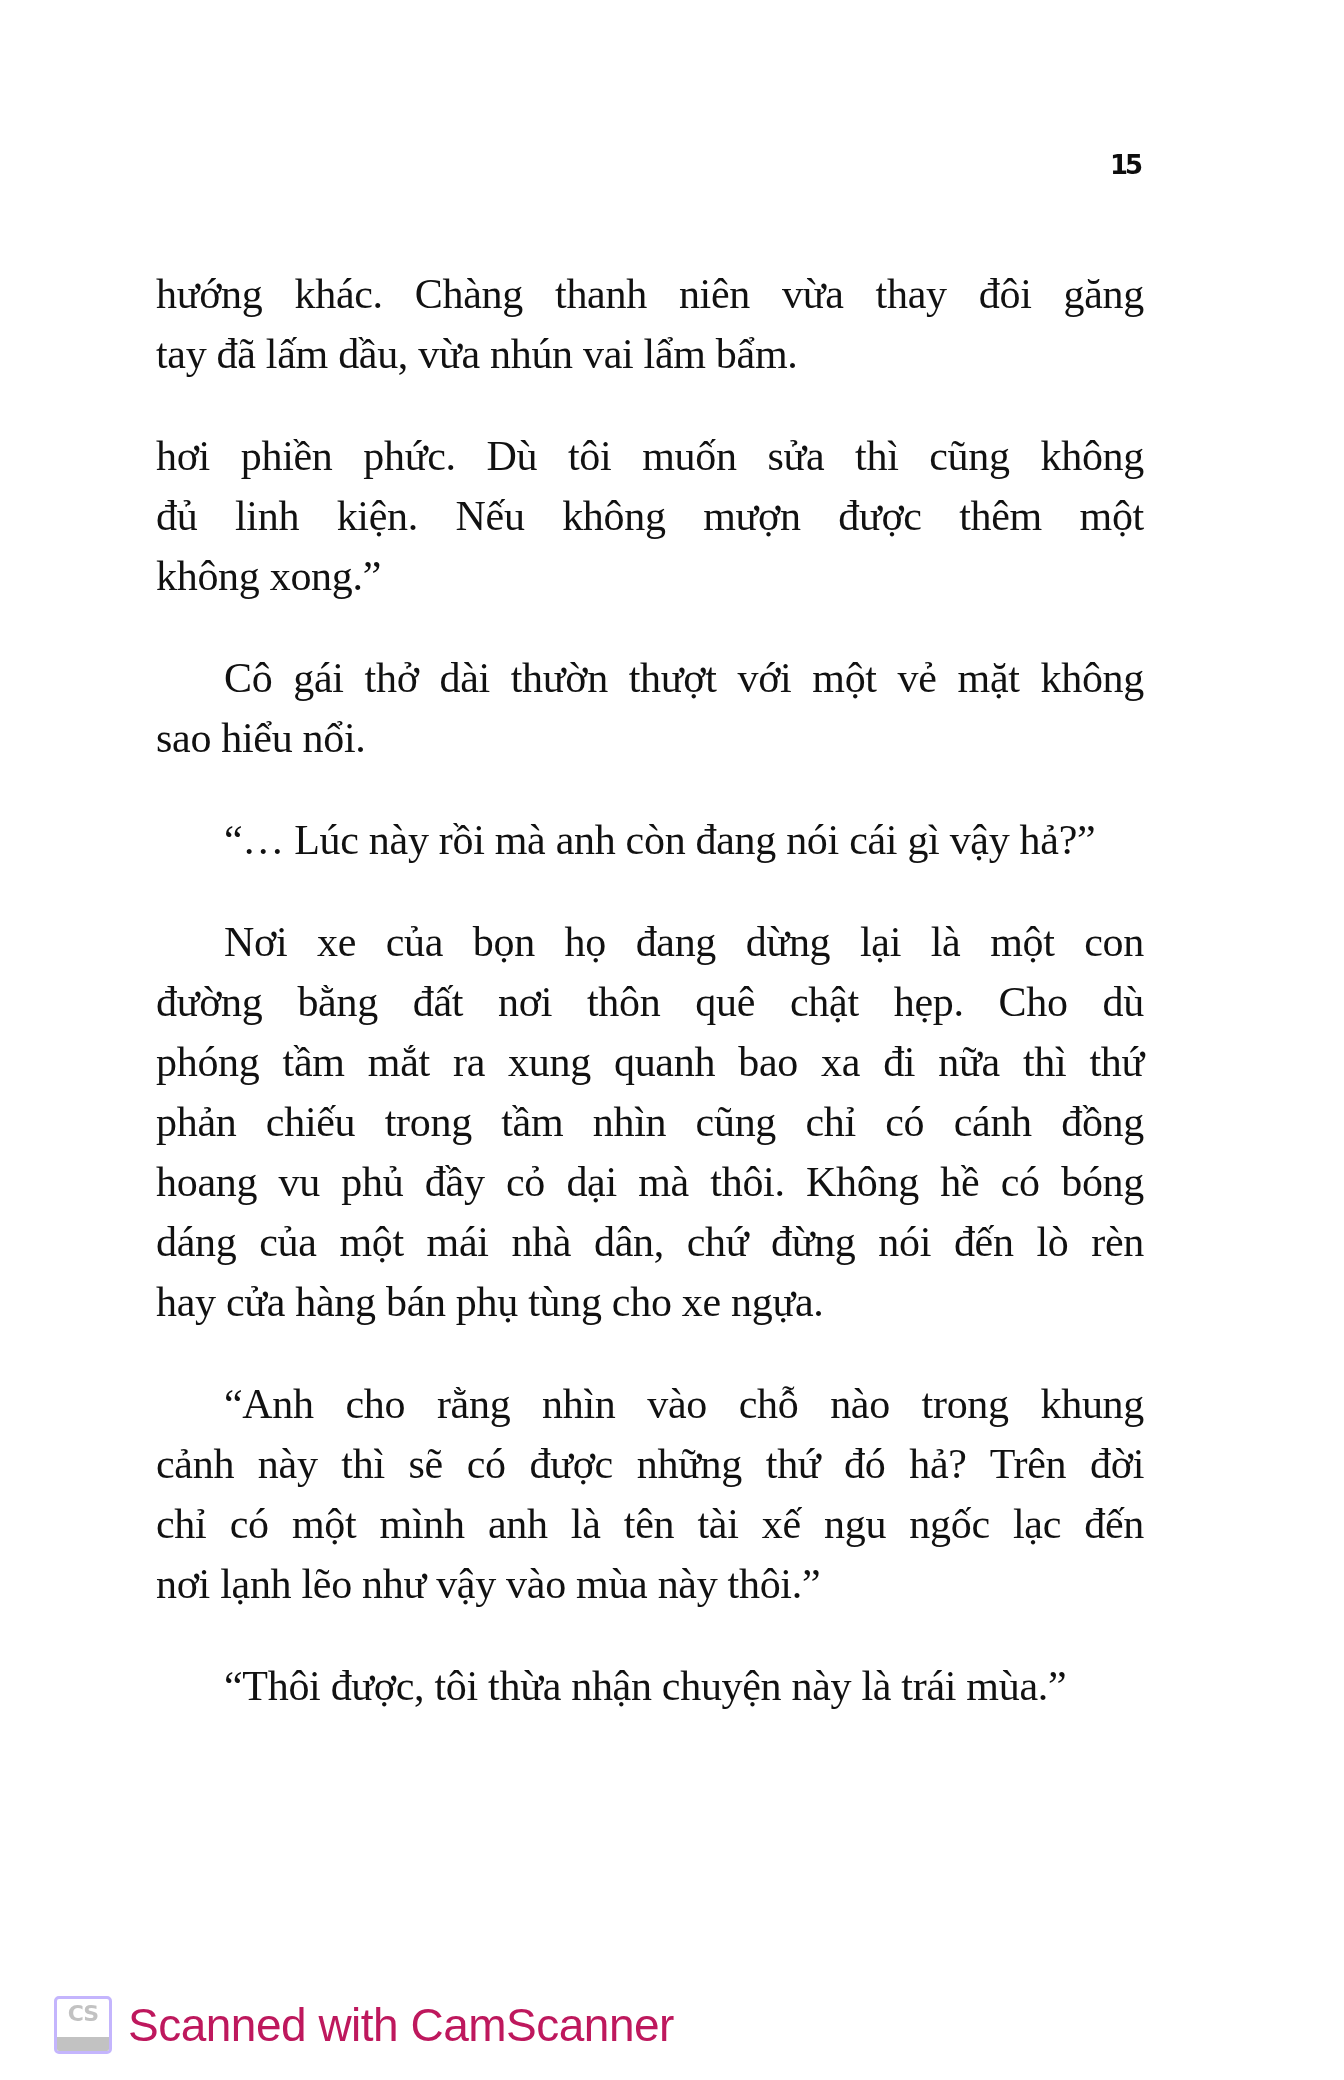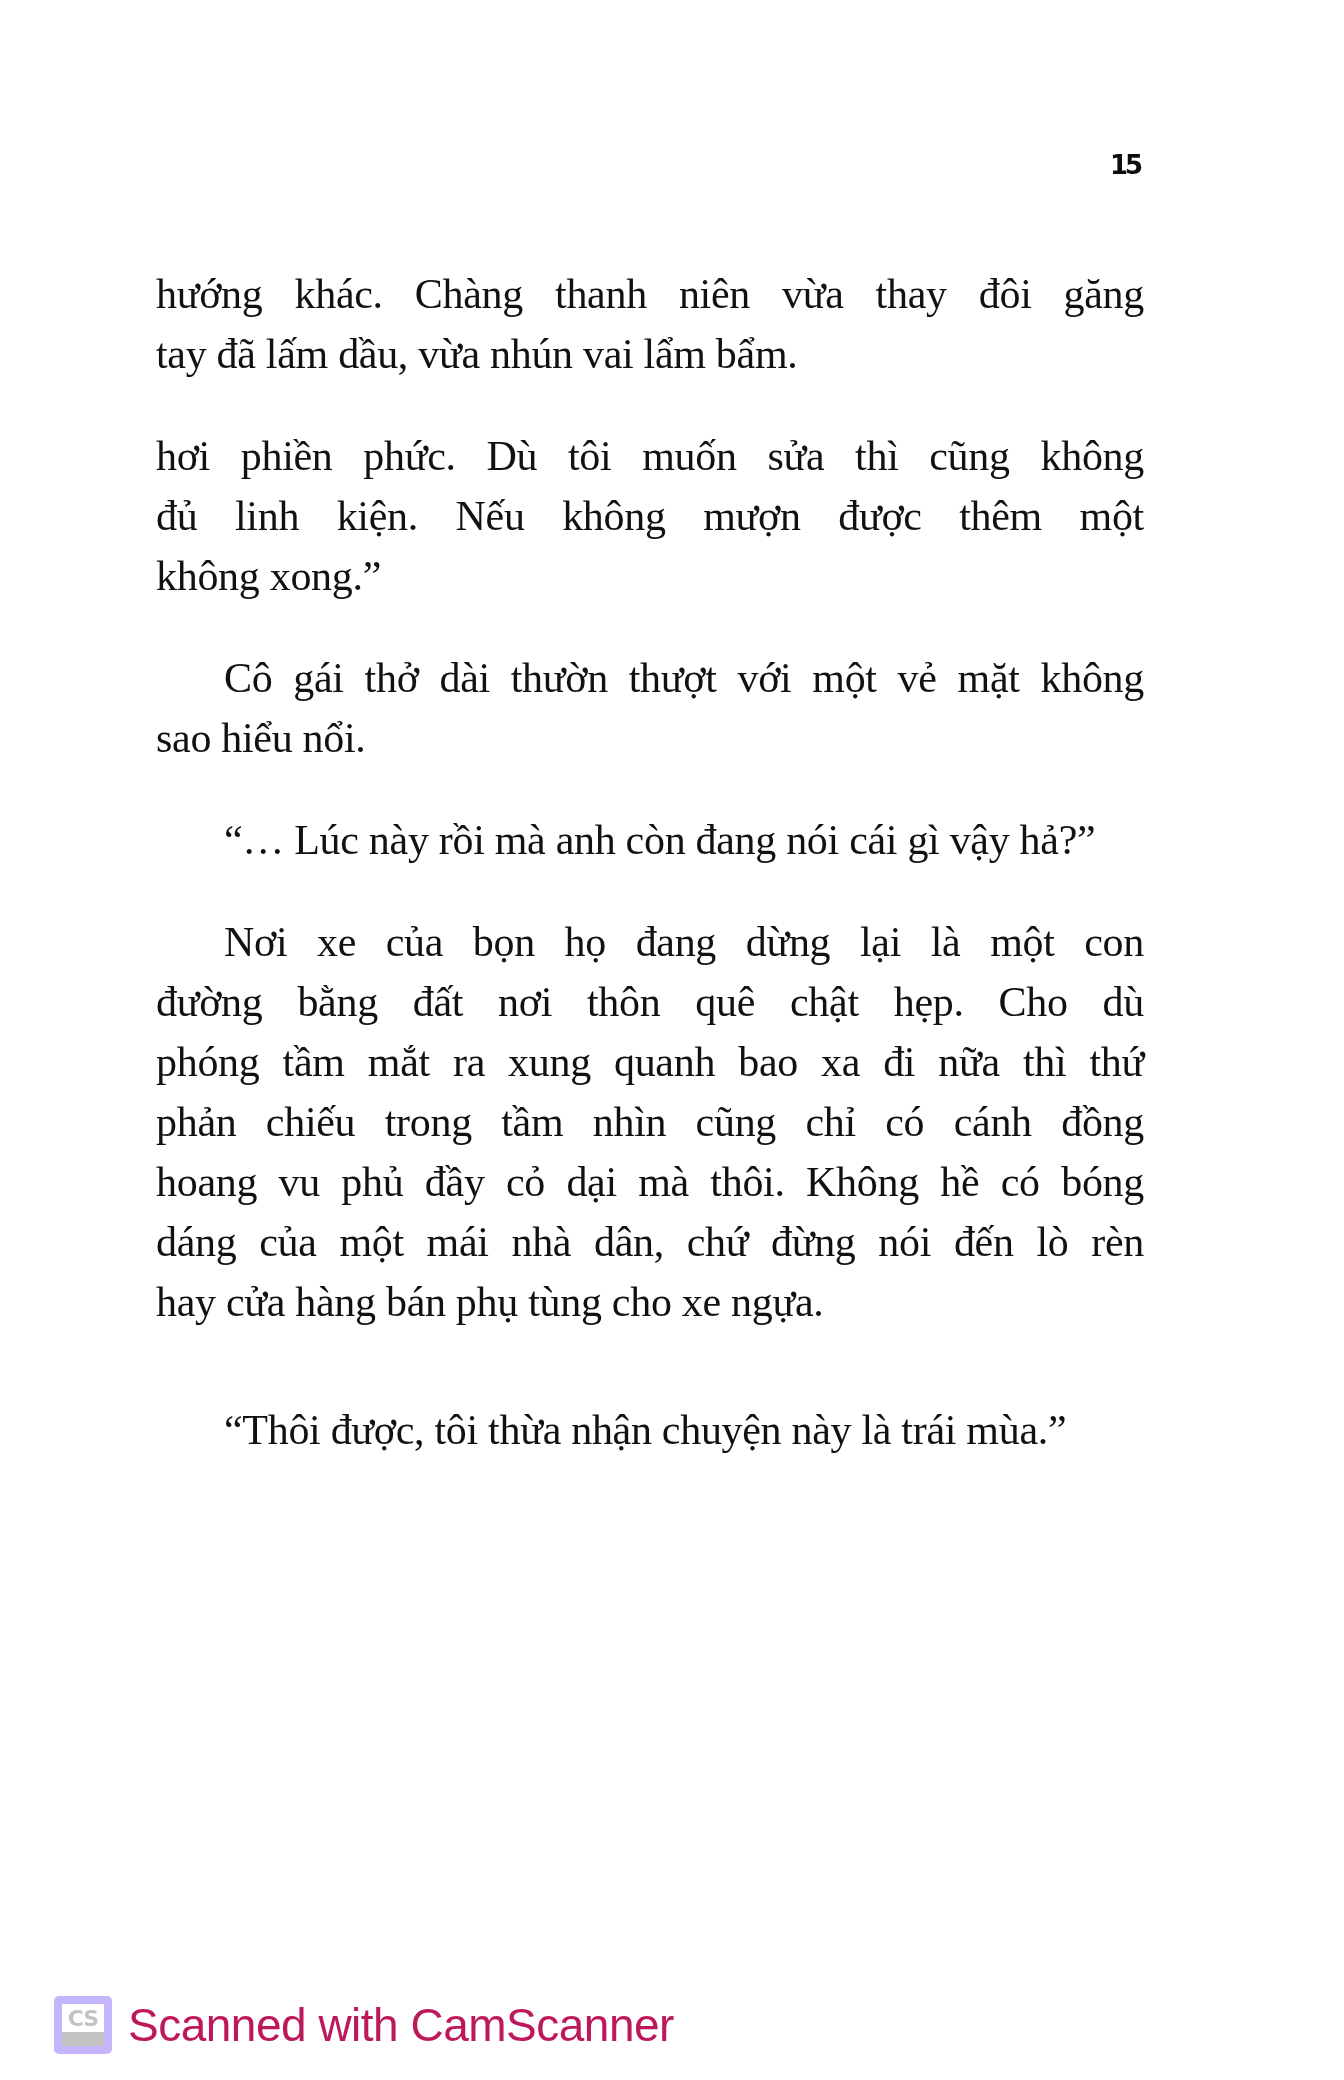--- a/index.html
+++ b/index.html
@@ -58,21 +58,21 @@
       left: 54px;
       top: 1996px;
       display: flex;
       align-items: center;
       gap: 16px;
       color: #c2c2c2;
     }
     .cs-logo {
       width: 58px;
       height: 58px;
-      border: 8px solid #c4b5fd;
+      border: 3px solid #c4b5fd;
       border-radius: 5px;
       box-sizing: border-box;
       position: relative;
       display: flex;
       align-items: flex-start;
       justify-content: center;
       overflow: hidden;
     }
     .cs-logo .cs-text {
       font-family: "DejaVu Sans", sans-serif;
@@ -130,20 +130,26 @@
     <span class="line indent">Nơi xe của bọn họ đang dừng lại là một con</span>
     <span class="line">đường bằng đất nơi thôn quê chật hẹp. Cho dù</span>
     <span class="line">phóng tầm mắt ra xung quanh bao xa đi nữa thì thứ</span>
     <span class="line">phản chiếu trong tầm nhìn cũng chỉ có cánh đồng</span>
     <span class="line">hoang vu phủ đầy cỏ dại mà thôi. Không hề có bóng</span>
     <span class="line">dáng của một mái nhà dân, chứ đừng nói đến lò rèn</span>
     <span class="line last">hay cửa hàng bán phụ tùng cho xe ngựa.</span>
   </div>
   <div class="gap"></div>
 
+  <div class="para">
+    <span class="line indent">“Anh cho rằng nhìn vào chỗ nào trong khung</span>
+    <span class="line">cảnh này thì sẽ có được những thứ đó hả? Trên đời</span>
+    <span class="line">chỉ có một mình anh là tên tài xế ngu ngốc lạc đến</span>
+    <span class="line last">nơi lạnh lẽo như vậy vào mùa này thôi.”</span>
+  </div>
   <div class="gap"></div>
 
   <div class="para">
     <span class="line indent last">“Thôi được, tôi thừa nhận chuyện này là trái mùa.”</span>
   </div>
   <div class="gap"></div>
 
 
 </div>
 

